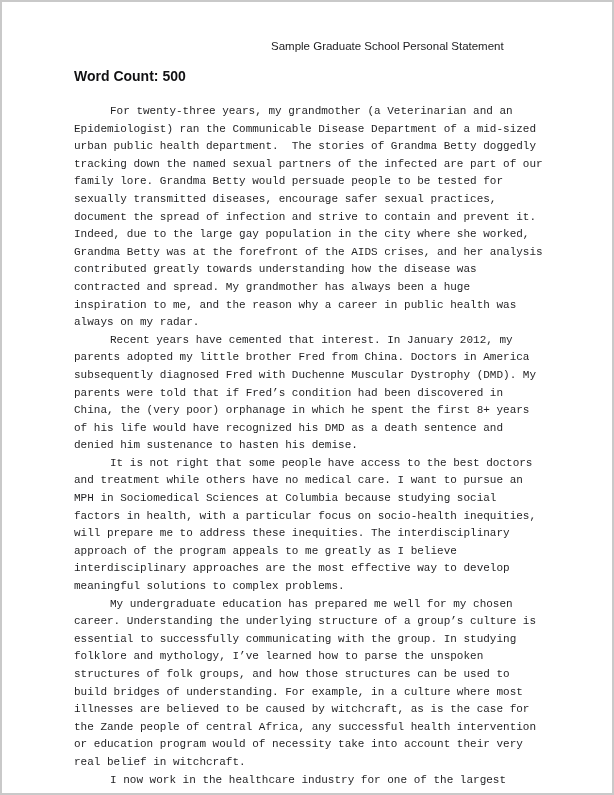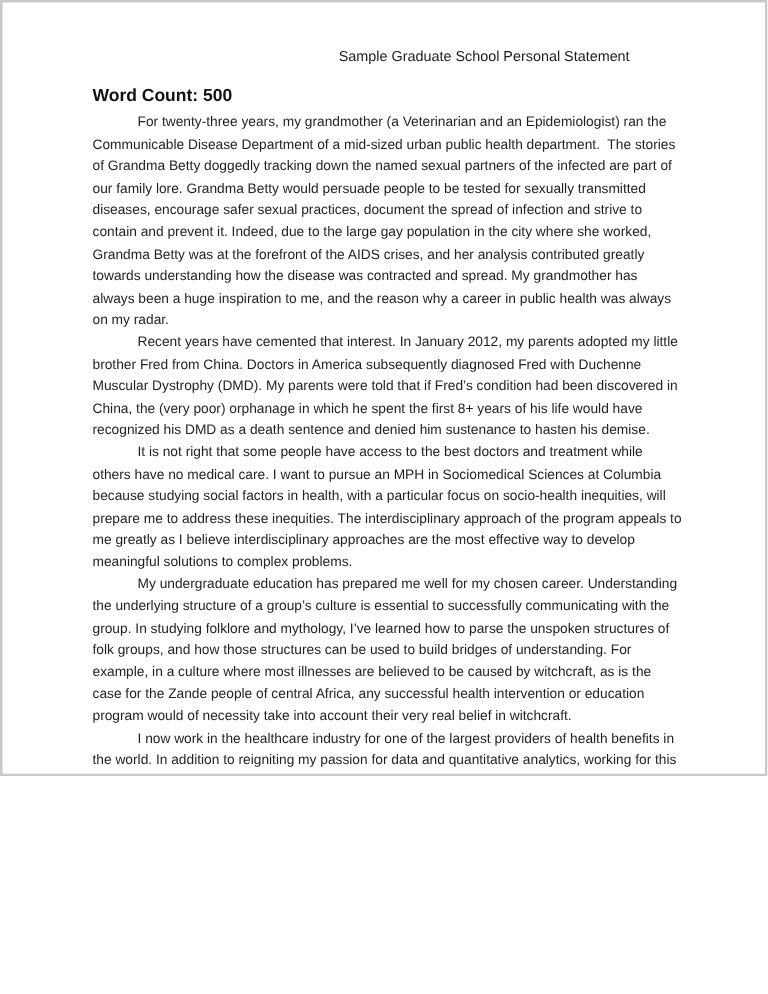--- a/index.html
+++ b/index.html
@@ -3,21 +3,21 @@
 <meta charset="utf-8">
 <style>
   html, body {
     margin: 0;
     padding: 0;
     background: #ffffff;
   }
   .page {
     position: relative;
     width: 614px;
-    height: 621px;
+    height: 795px;
     box-sizing: border-box;
     background: #ffffff;
     border: 2px solid #c9c9c9;
     overflow: hidden;
     font-family: "Liberation Sans", "DejaVu Sans", sans-serif;
     color: #1f1f1f;
   }
   .header-title {
     position: absolute;
     left: 269px;
@@ -32,24 +32,25 @@
     left: 72px;
     top: 66px;
     font-size: 14px;
     font-weight: bold;
     color: #111113;
     white-space: nowrap;
   }
   .content {
     position: absolute;
     left: 72px;
-    top: 88px;
+    top: 101px;
     width: 472px;
     height: 685px;
     overflow: hidden;
+    font-family: Liberation Mono, monospace;
   }
   .content p {
     margin: 0;
     padding: 0;
     font-size: 11px;
     line-height: 17.6px;
     text-indent: 36px;
     color: #1f1f21;
     white-space: pre-wrap;
   }

